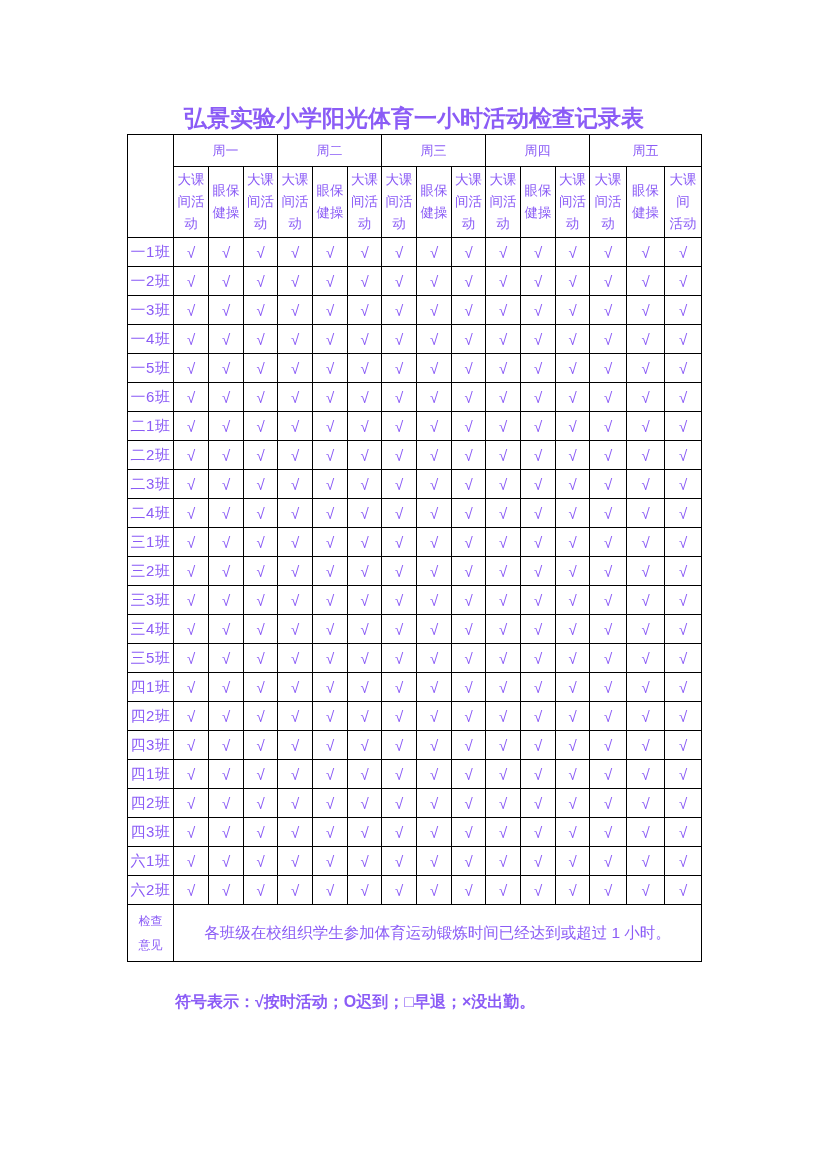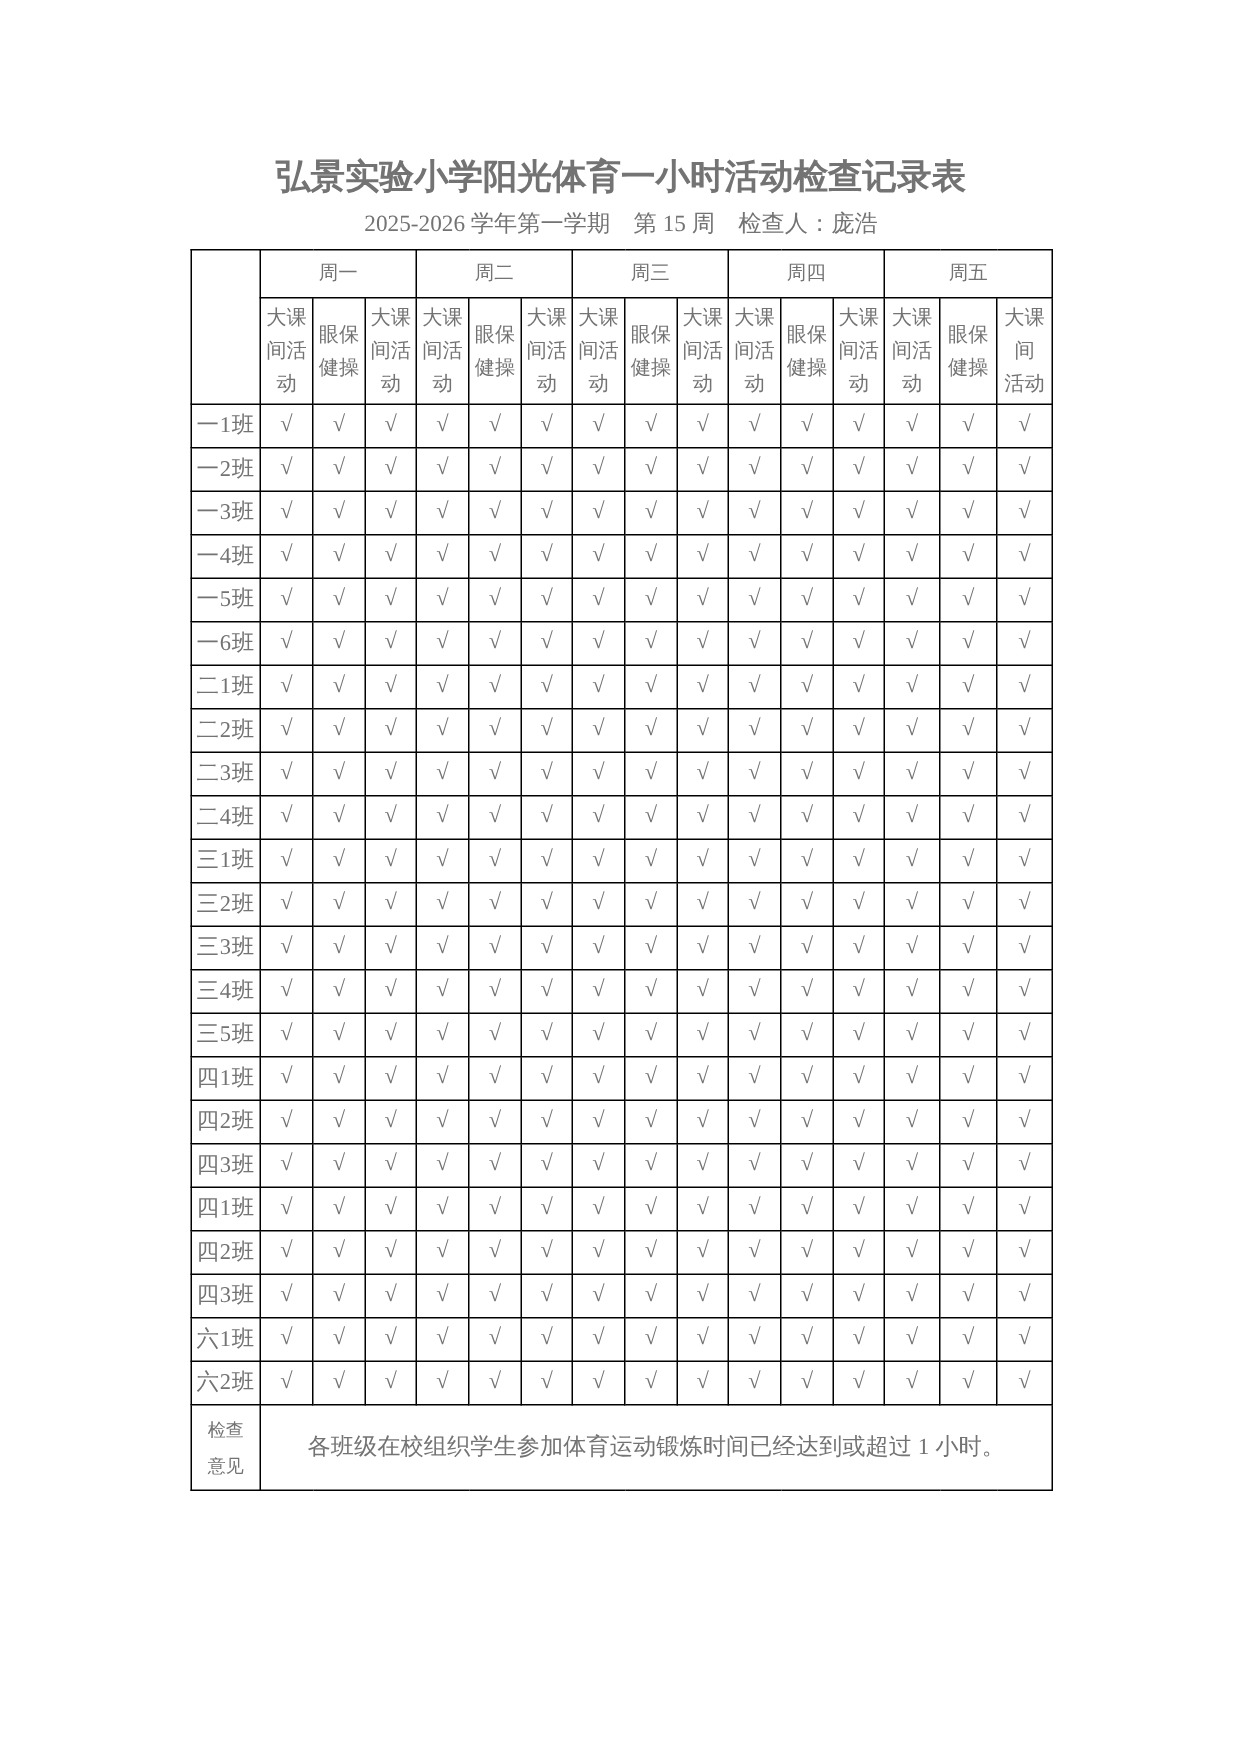--- a/index.html
+++ b/index.html
@@ -1,21 +1,21 @@
 <!DOCTYPE html>
 <html><head>
 <meta charset="utf-8">
 <style>
   html,body{margin:0;padding:0;background:#ffffff;}
   .page{
     position:relative;
     width:827px;height:1170px;
     background:#ffffff;
-    color:#737373;
-    font-family:Liberation Serif, serif;
+    color:#8b5cf6;
+    font-family:Liberation Sans, sans-serif;
     overflow:hidden;
   }
   .doc{
     position:absolute;
     left:127px;top:98px;
     width:574px;
   }
   .title{
     margin:4px 0 0 0;
     font-size:23px;
@@ -83,21 +83,20 @@
     line-height:1.3;
   }
 </style>
 </head>
 <body>
 
 <div class="page">
   <div class="doc">
 
     <h1 class="title">弘景实验小学阳光体育一小时活动检查记录表</h1>
-    <div class="subtitle">2025-2026 学年第一学期　第 15 周　检查人：庞浩</div>
 
     <table class="record">
       <colgroup id="record-cols">
           <col style="width: 46px;">
           <col style="width: 35px;">
           <col style="width: 35px;">
           <col style="width: 34px;">
           <col style="width: 35px;">
           <col style="width: 35px;">
           <col style="width: 34px;">
@@ -578,15 +577,16 @@
             <td class="check-cell">√</td>
           </tr>
           <tr class="opinion-row">
             <th>检查
 意见</th>
             <td colspan="15">各班级在校组织学生参加体育运动锻炼时间已经达到或超过 1 小时。</td>
           </tr>
         </tbody>
     </table>
 
+    <div class="footer-note">符号表示：√按时活动；O迟到；□早退；×没出勤。</div>
 
   </div>
 </div>
 
 </body></html>

